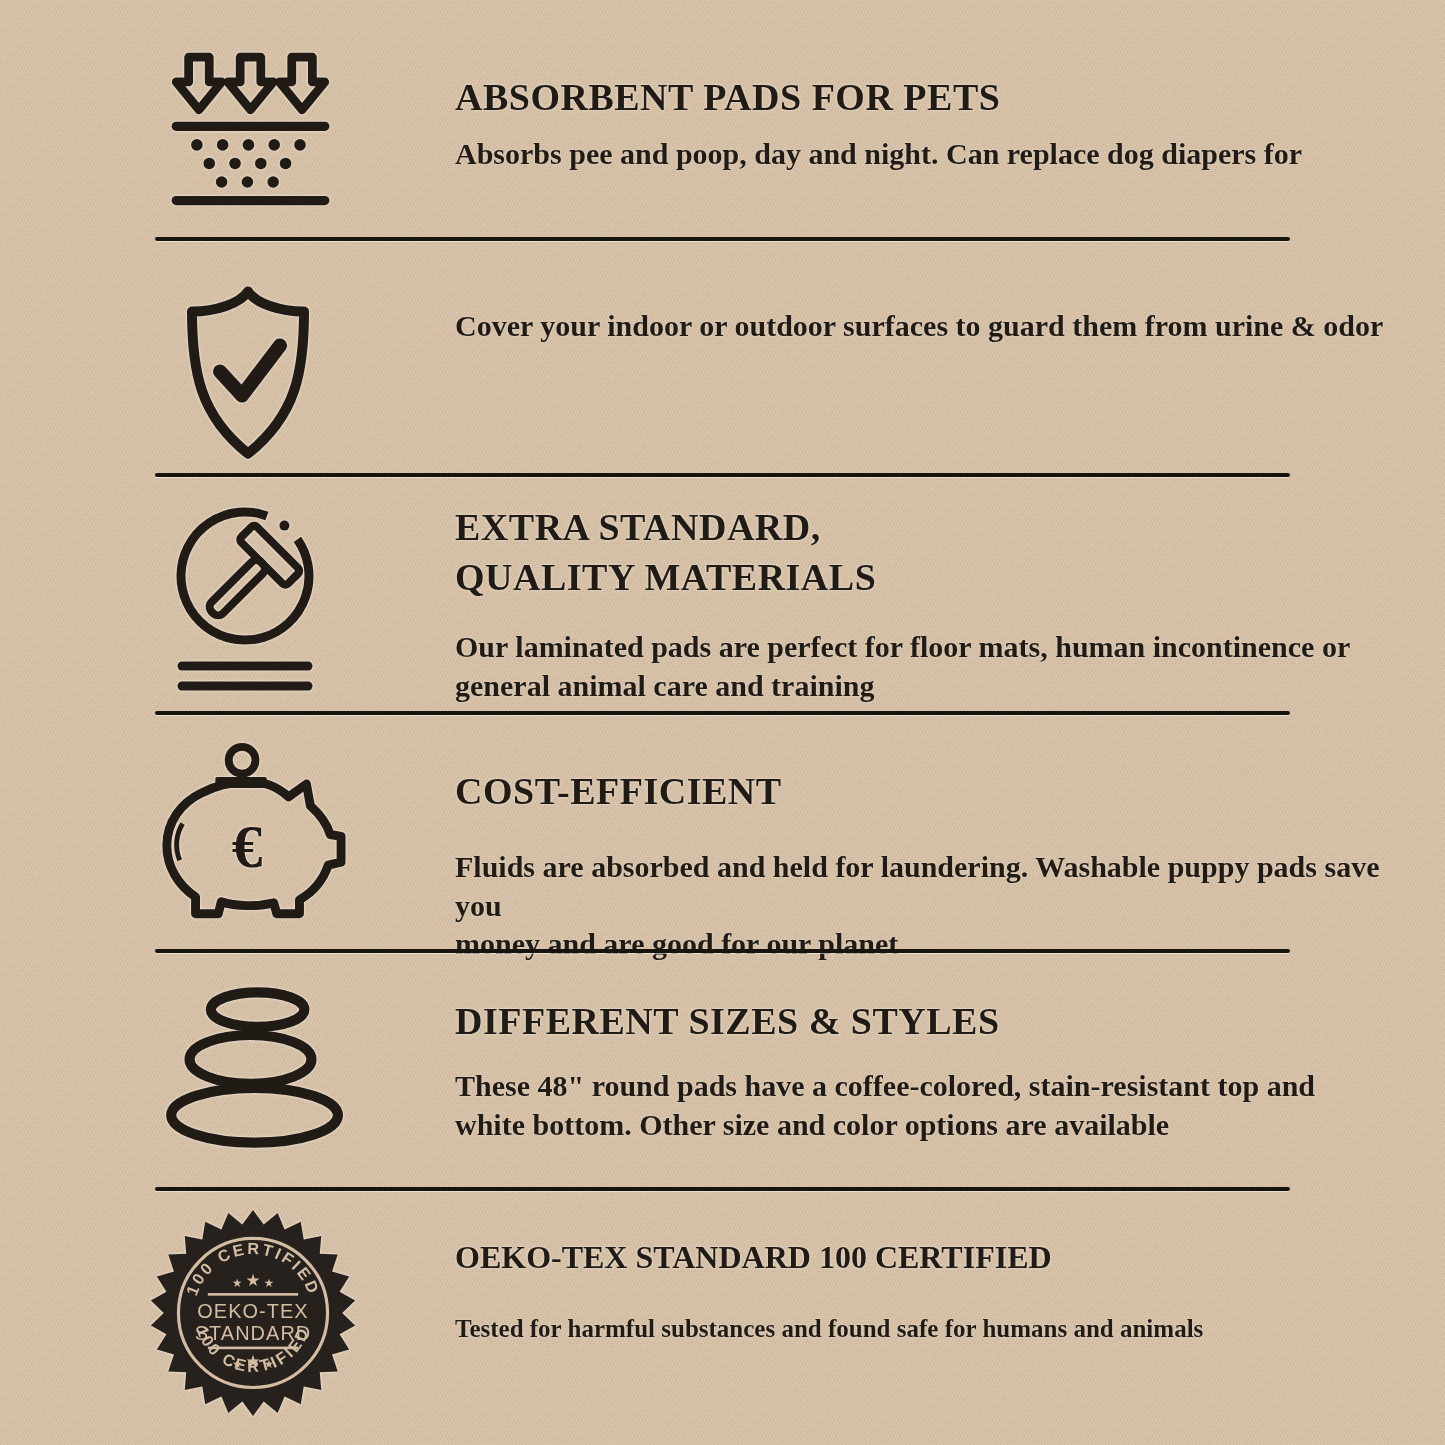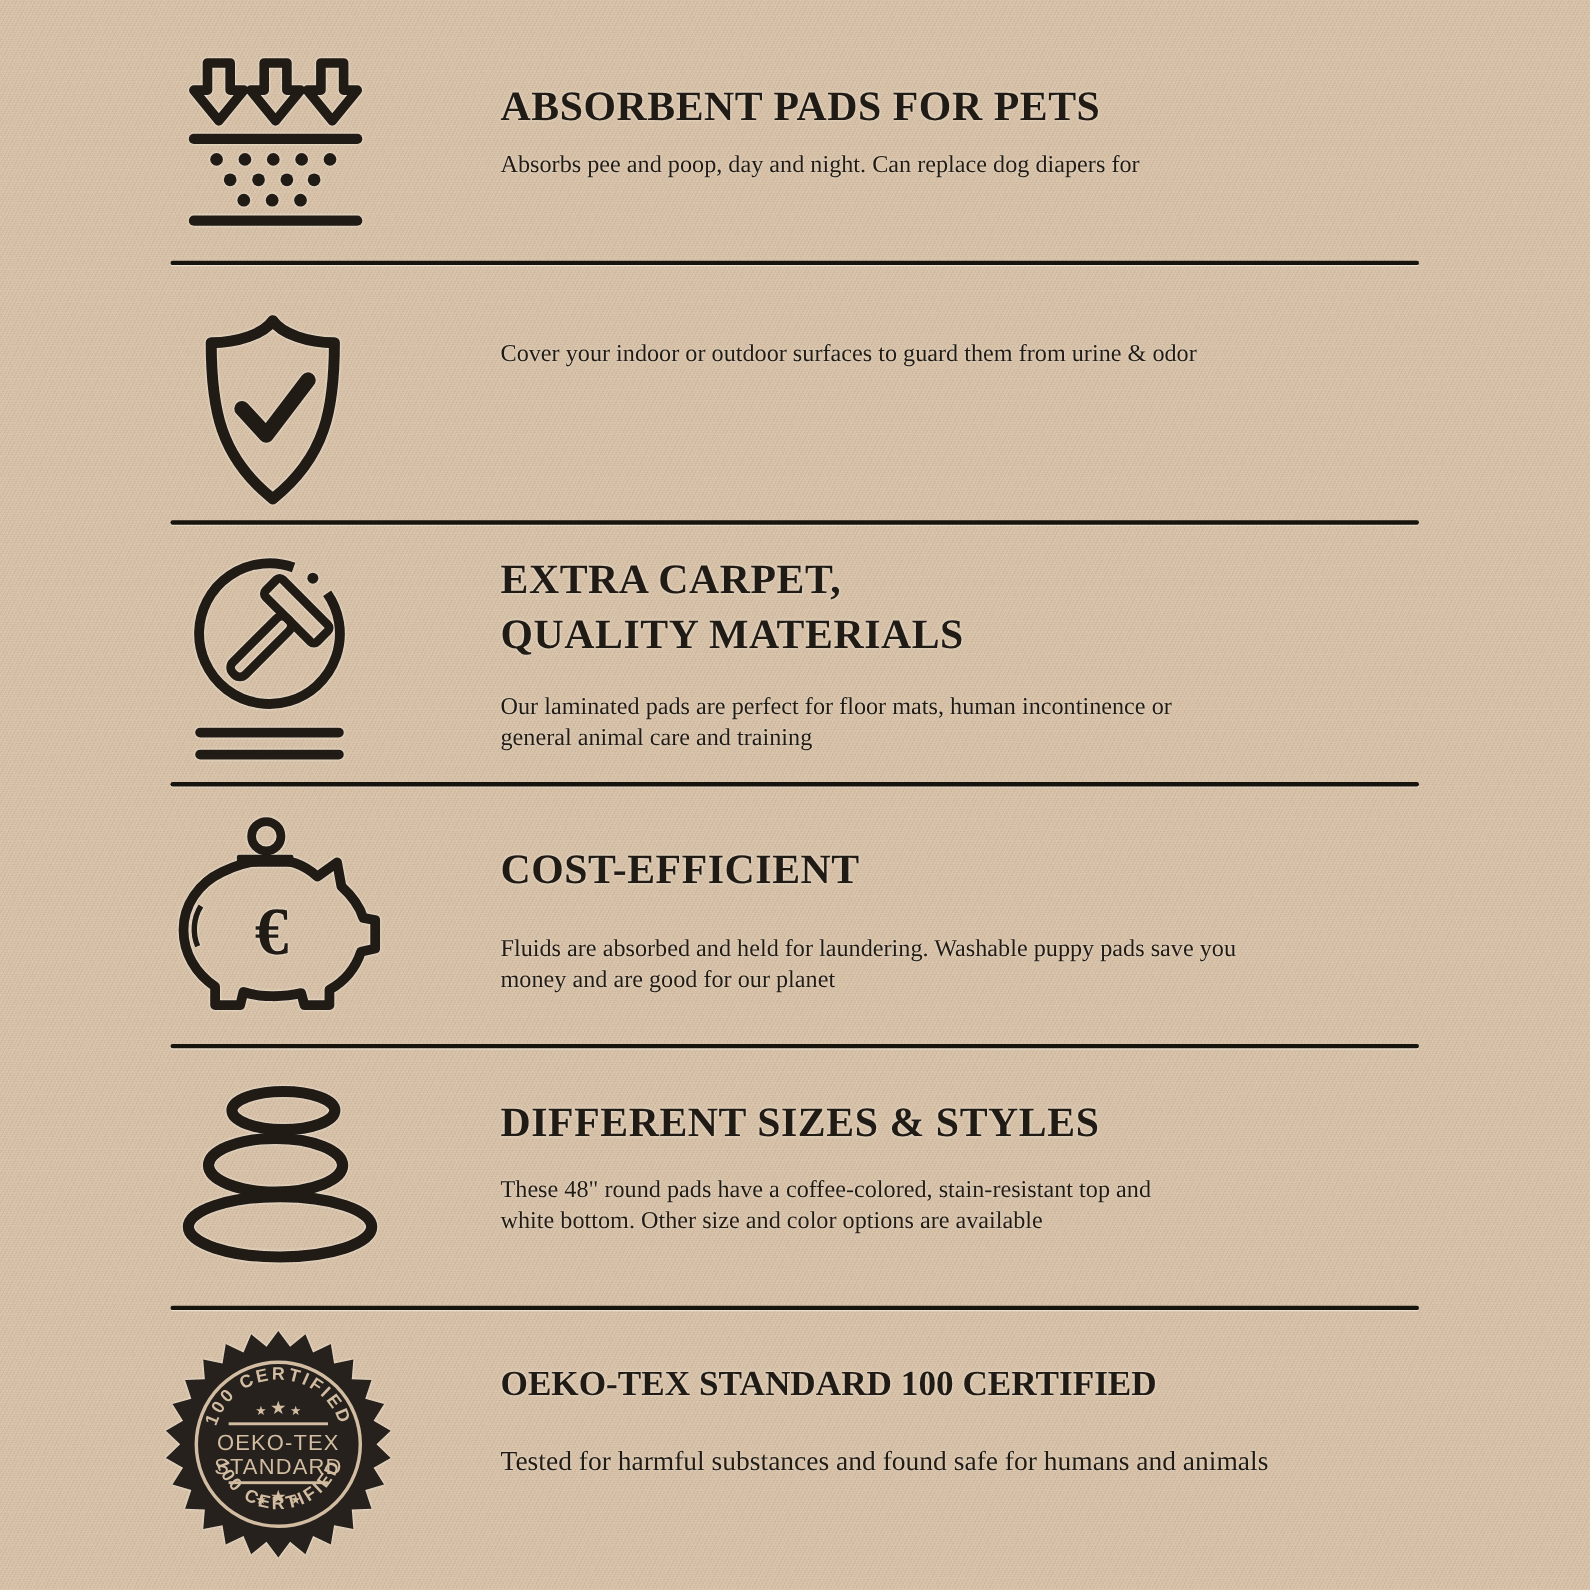--- a/index.html
+++ b/index.html
@@ -38,29 +38,29 @@
   #s2 .text-block{top:46px}
   #s3 .text-block{top:26px}
   #s4 .text-block{top:52px}
   #s5 .text-block{top:44px}
   #s6 .text-block{top:46px}
 
   .title{font-weight:700;font-size:38px;line-height:1.32;letter-spacing:0.5px;margin:0;
          text-shadow:0 0 3px rgba(255,248,238,0.7);}
   .title span{display:block;}
   #s6 .title{font-size:32px;letter-spacing:0px;}
-  .desc{font-weight:400;font-size:22px;line-height:1.28;margin:0;
+  .desc{font-weight:700;font-size:30px;line-height:1.28;margin:0;
         text-shadow:0 0 2px rgba(255,248,238,0.6);}
   .desc span{display:block;}
   #s1 .desc{margin-top:13px}
   #s2 .desc{margin-top:22px}
   #s3 .desc{margin-top:26px}
   #s4 .desc{margin-top:32px}
   #s5 .desc{margin-top:21px}
-  #s6 .desc{margin-top:35px;font-weight:400;font-size:25px;}
+  #s6 .desc{margin-top:35px;font-weight:700;font-size:25px;}
 
   svg{display:block;}
   .stroke{stroke:#201b15;fill:none;stroke-linejoin:round;}
   .fillink{fill:#201b15;}
 </style>
 </head>
 <body>
 
 <div class="section" id="s1">
   <div class="icon-wrap">
@@ -120,21 +120,21 @@
       <g transform="rotate(45 85 82)">
         <rect class="stroke" stroke-width="8" x="52" y="36" width="66" height="22" rx="4"></rect>
         <rect class="stroke" stroke-width="8" x="77" y="58" width="16" height="70" rx="7"></rect>
       </g>
       <line class="stroke" stroke-width="9" stroke-linecap="round" x1="22" y1="168" x2="148" y2="168"></line>
       <line class="stroke" stroke-width="9" stroke-linecap="round" x1="22" y1="188" x2="148" y2="188"></line>
     </svg>
   </div>
   <div class="text-block">
     <h2 class="title">
-      <span>EXTRA CARPET,</span>
+      <span>EXTRA STANDARD,</span>
       <span>QUALITY MATERIALS</span>
     </h2>
     <p class="desc">
       <span>Our laminated pads are perfect for floor mats, human incontinence or</span>
       <span>general animal care and training</span>
     </p>
   </div>
 </div>
 
 <div class="divider" id="d3"></div>

